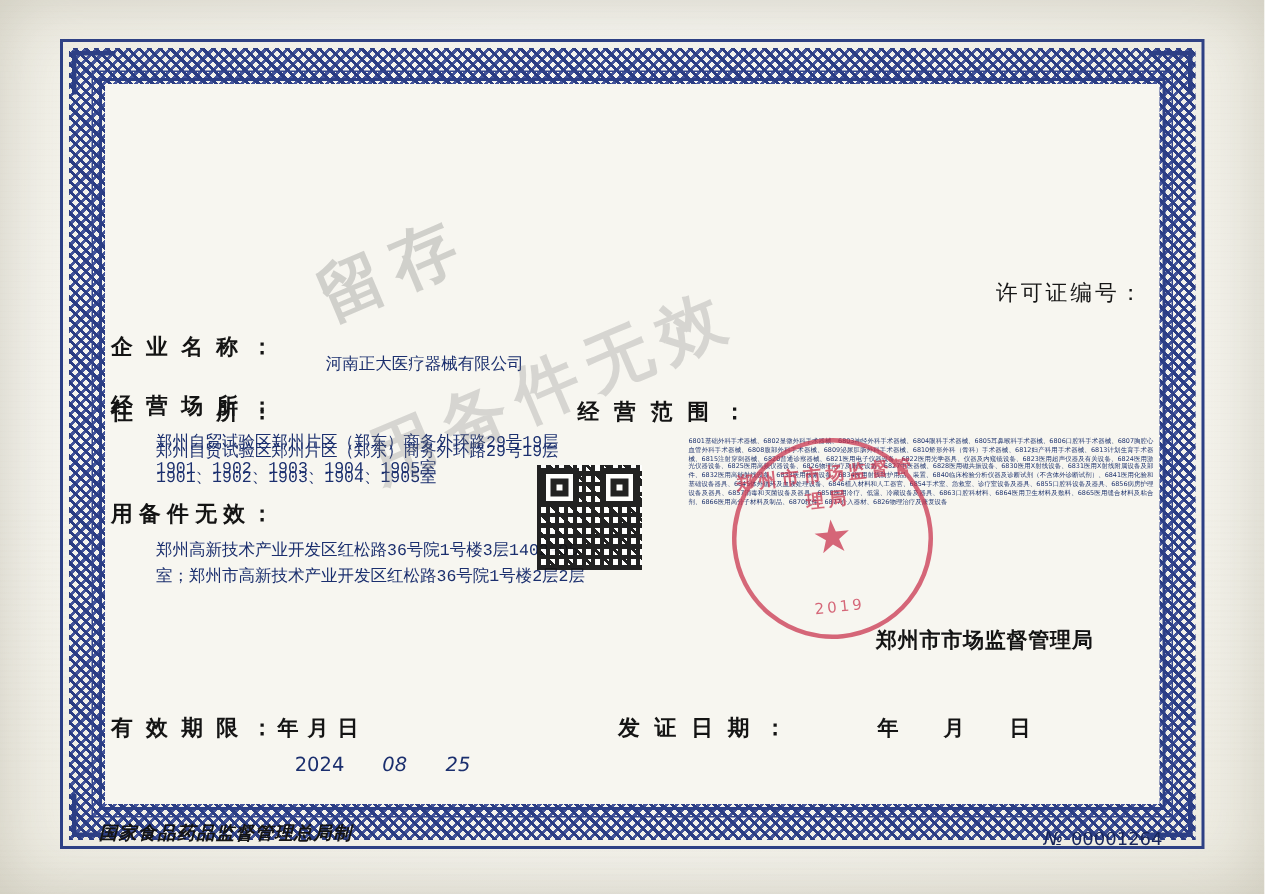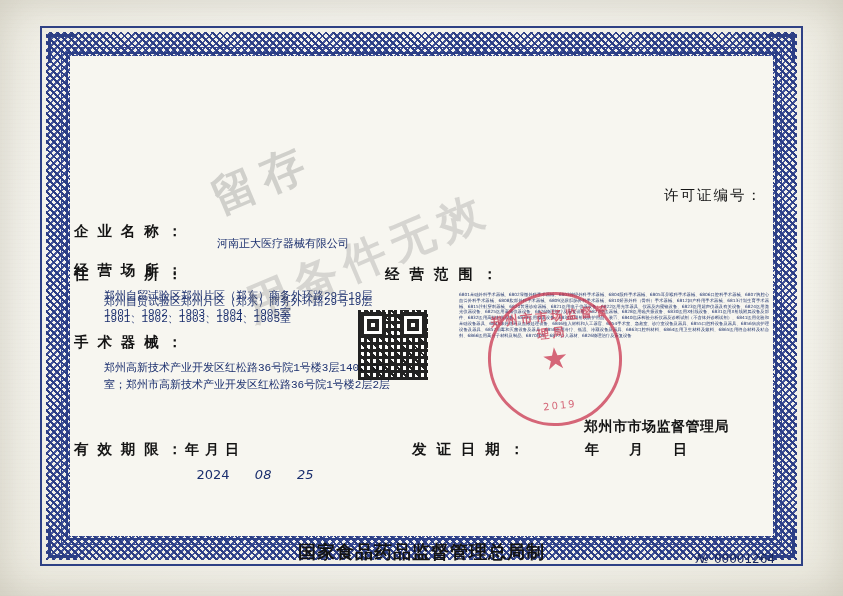--- a/index.html
+++ b/index.html
@@ -157,21 +157,21 @@
     text-align: justify;
     width: 310px;
     word-break: break-all;
     font-family: "DejaVu Sans", "Liberation Sans", sans-serif;
   }
 
   
   .daterow {
     position: absolute;
     left: 8px; right: 8px;
-    top: 388px;
+    top: 424px;
     display: flex;
   }
   .date-left { width: 338px; position: relative; }
   .date-right { flex: 1; position: relative; }
   .date-nums {
     font-size: 13px;
     color: #1b2f6e;
     font-family: "DejaVu Sans", "Liberation Sans", sans-serif;
   }
   .date-units {
@@ -196,25 +196,25 @@
     font-weight: bold;
     color: #141414;
     letter-spacing: 0.5px;
   }
 
   
   .footer {
     position: absolute;
     left: 0; right: 0;
     bottom: -24px;
-    text-align: center;
-    font-size: 18px;
+    font-size: 12px;
     font-weight: bold;
     color: #141414;
     letter-spacing: 1px;
+    font-style: italic;
   }
   .serial {
     position: absolute;
     right: 2px;
     bottom: -26px;
     font-size: 12px;
     color: #17255c;
     font-family: "DejaVu Sans", "Liberation Sans", sans-serif;
     display: flex;
     align-items: baseline;
@@ -375,21 +375,21 @@
       <div class="frow" style="margin-top:-82px;">
         <div class="col-left">
           <span class="flabel">经营场所：</span>
           <div class="fval" style="margin-top:8px; padding-left:30px; width:280px;">郑州自贸试验区郑州片区（郑东）商务外环路29号19层1901、1902、1903、1904、1905室</div>
         </div>
         <div class="col-right"></div>
       </div>
 
       <div class="frow" style="margin-top:10px;">
         <div class="col-left">
-          <span class="flabel">手术器械：</span>
+          <span class="flabel">用备件无效：</span>
           <div class="fval" style="margin-top:8px; padding-left:30px; width:290px;">郑州高新技术产业开发区红松路36号院1号楼3层1402-05室；郑州市高新技术产业开发区红松路36号院1号楼2层2层</div>
         </div>
         <div class="col-right"></div>
       </div>
 
     </div>
 
     <div class="issuer">郑州市市场监督管理局</div>
 
     <div class="daterow">

